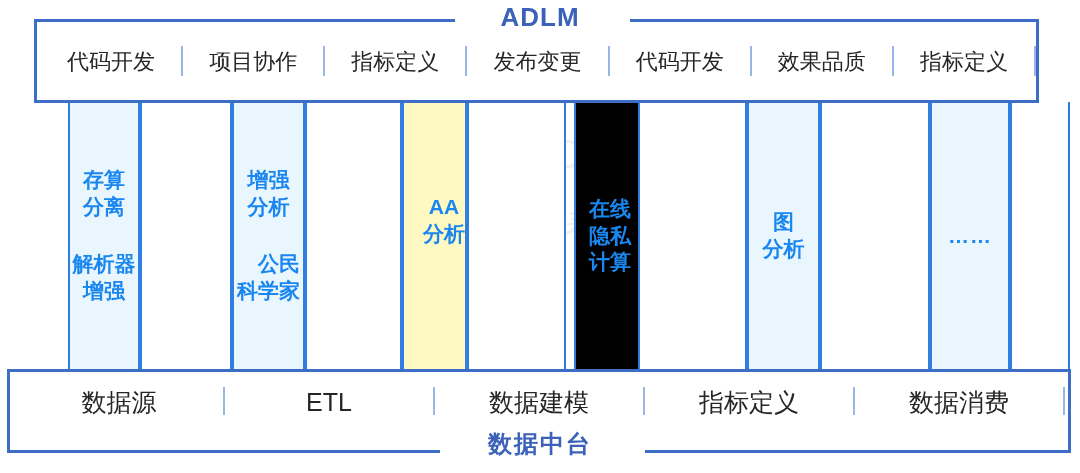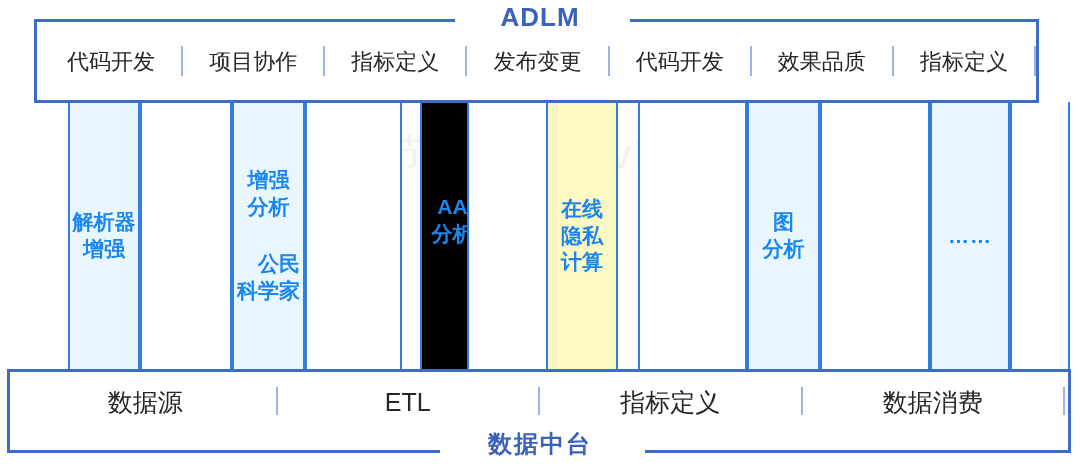--- a/index.html
+++ b/index.html
@@ -141,37 +141,39 @@
 </head>
 <body>
 
 <div id="page">
 
   <div class="watermark" id="wm-line1">字节跳动 - DevMind</div>
   <div class="watermark" id="wm-line2">@姜春</div>
 
   <div id="column-band">
       <div class="col shaded" style="left: 68px; width: 72px; border-left-color: rgb(47, 126, 224); border-right-color: rgb(47, 126, 224); background: rgb(233, 246, 253);">
+        <div class="col-text blk-top" style="color: rgb(26, 134, 240);">存算
+分离</div>
         <div class="col-text" style="color: rgb(26, 134, 240);">解析器
 增强</div>
       </div>
       <div class="col plain" style="left: 140px; width: 92px; border-left-color: rgb(47, 126, 224); border-right-color: rgb(47, 126, 224);"></div>
       <div class="col shaded" style="left: 232px; width: 73px; border-left-color: rgb(47, 126, 224); border-right-color: rgb(47, 126, 224); background: rgb(233, 246, 253);">
         <div class="col-text blk-top" style="color: rgb(26, 134, 240);">增强
 分析</div>
         <div class="col-text" style="color: rgb(26, 134, 240); text-align: right;">公民
 科学家</div>
       </div>
       <div class="col plain" style="left: 305px; width: 97px; border-left-color: rgb(47, 126, 224); border-right-color: rgb(47, 126, 224);"></div>
-      <div class="col shaded" style="left: 420px; width: 65px; border-left-color: rgb(47, 126, 224); border-right-color: rgb(47, 126, 224); background: #000000;">
+      <div class="col shaded" style="left: 402px; width: 65px; border-left-color: rgb(47, 126, 224); border-right-color: rgb(47, 126, 224); background: #fef9c3; align-items: flex-end;">
         <div class="col-text blk-top" style="color: rgb(26, 134, 240);">AA
 分析</div>
       </div>
       <div class="col plain" style="left: 467px; width: 99px; border-left-color: rgb(47, 126, 224); border-right-color: rgb(47, 126, 224);"></div>
-      <div class="col shaded" style="left: 546px; width: 72px; border-left-color: rgb(47, 126, 224); border-right-color: rgb(47, 126, 224); background: #fef9c3;">
+      <div class="col shaded" style="left: 574px; width: 72px; border-left-color: rgb(47, 126, 224); border-right-color: rgb(47, 126, 224); background: #000000;">
         <div class="col-text" style="color: rgb(26, 134, 240);">在线
 隐私
 计算</div>
       </div>
       <div class="col plain" style="left: 638px; width: 109px; border-left-color: rgb(47, 126, 224); border-right-color: rgb(47, 126, 224);"></div>
       <div class="col shaded" style="left: 747px; width: 73px; border-left-color: rgb(47, 126, 224); border-right-color: rgb(47, 126, 224); background: rgb(233, 246, 253);">
         <div class="col-text" style="color: rgb(26, 134, 240);">图
 分析</div>
       </div>
       <div class="col plain" style="left: 820px; width: 110px; border-left-color: rgb(47, 126, 224); border-right-color: rgb(47, 126, 224);"></div>
@@ -221,20 +223,24 @@
   <div class="label-row" id="bottom-labels">
       <div class="lbl-cell">
         <span class="lbl-text">数据源</span>
         <span class="sep"></span>
       </div>
       <div class="lbl-cell">
         <span class="lbl-text">ETL</span>
         <span class="sep"></span>
       </div>
       <div class="lbl-cell">
+        <span class="lbl-text">数据建模</span>
+        <span class="sep"></span>
+      </div>
+      <div class="lbl-cell">
         <span class="lbl-text">指标定义</span>
         <span class="sep"></span>
       </div>
       <div class="lbl-cell">
         <span class="lbl-text">数据消费</span>
         <span class="sep"></span>
       </div>
     </div>
 
 </div>

